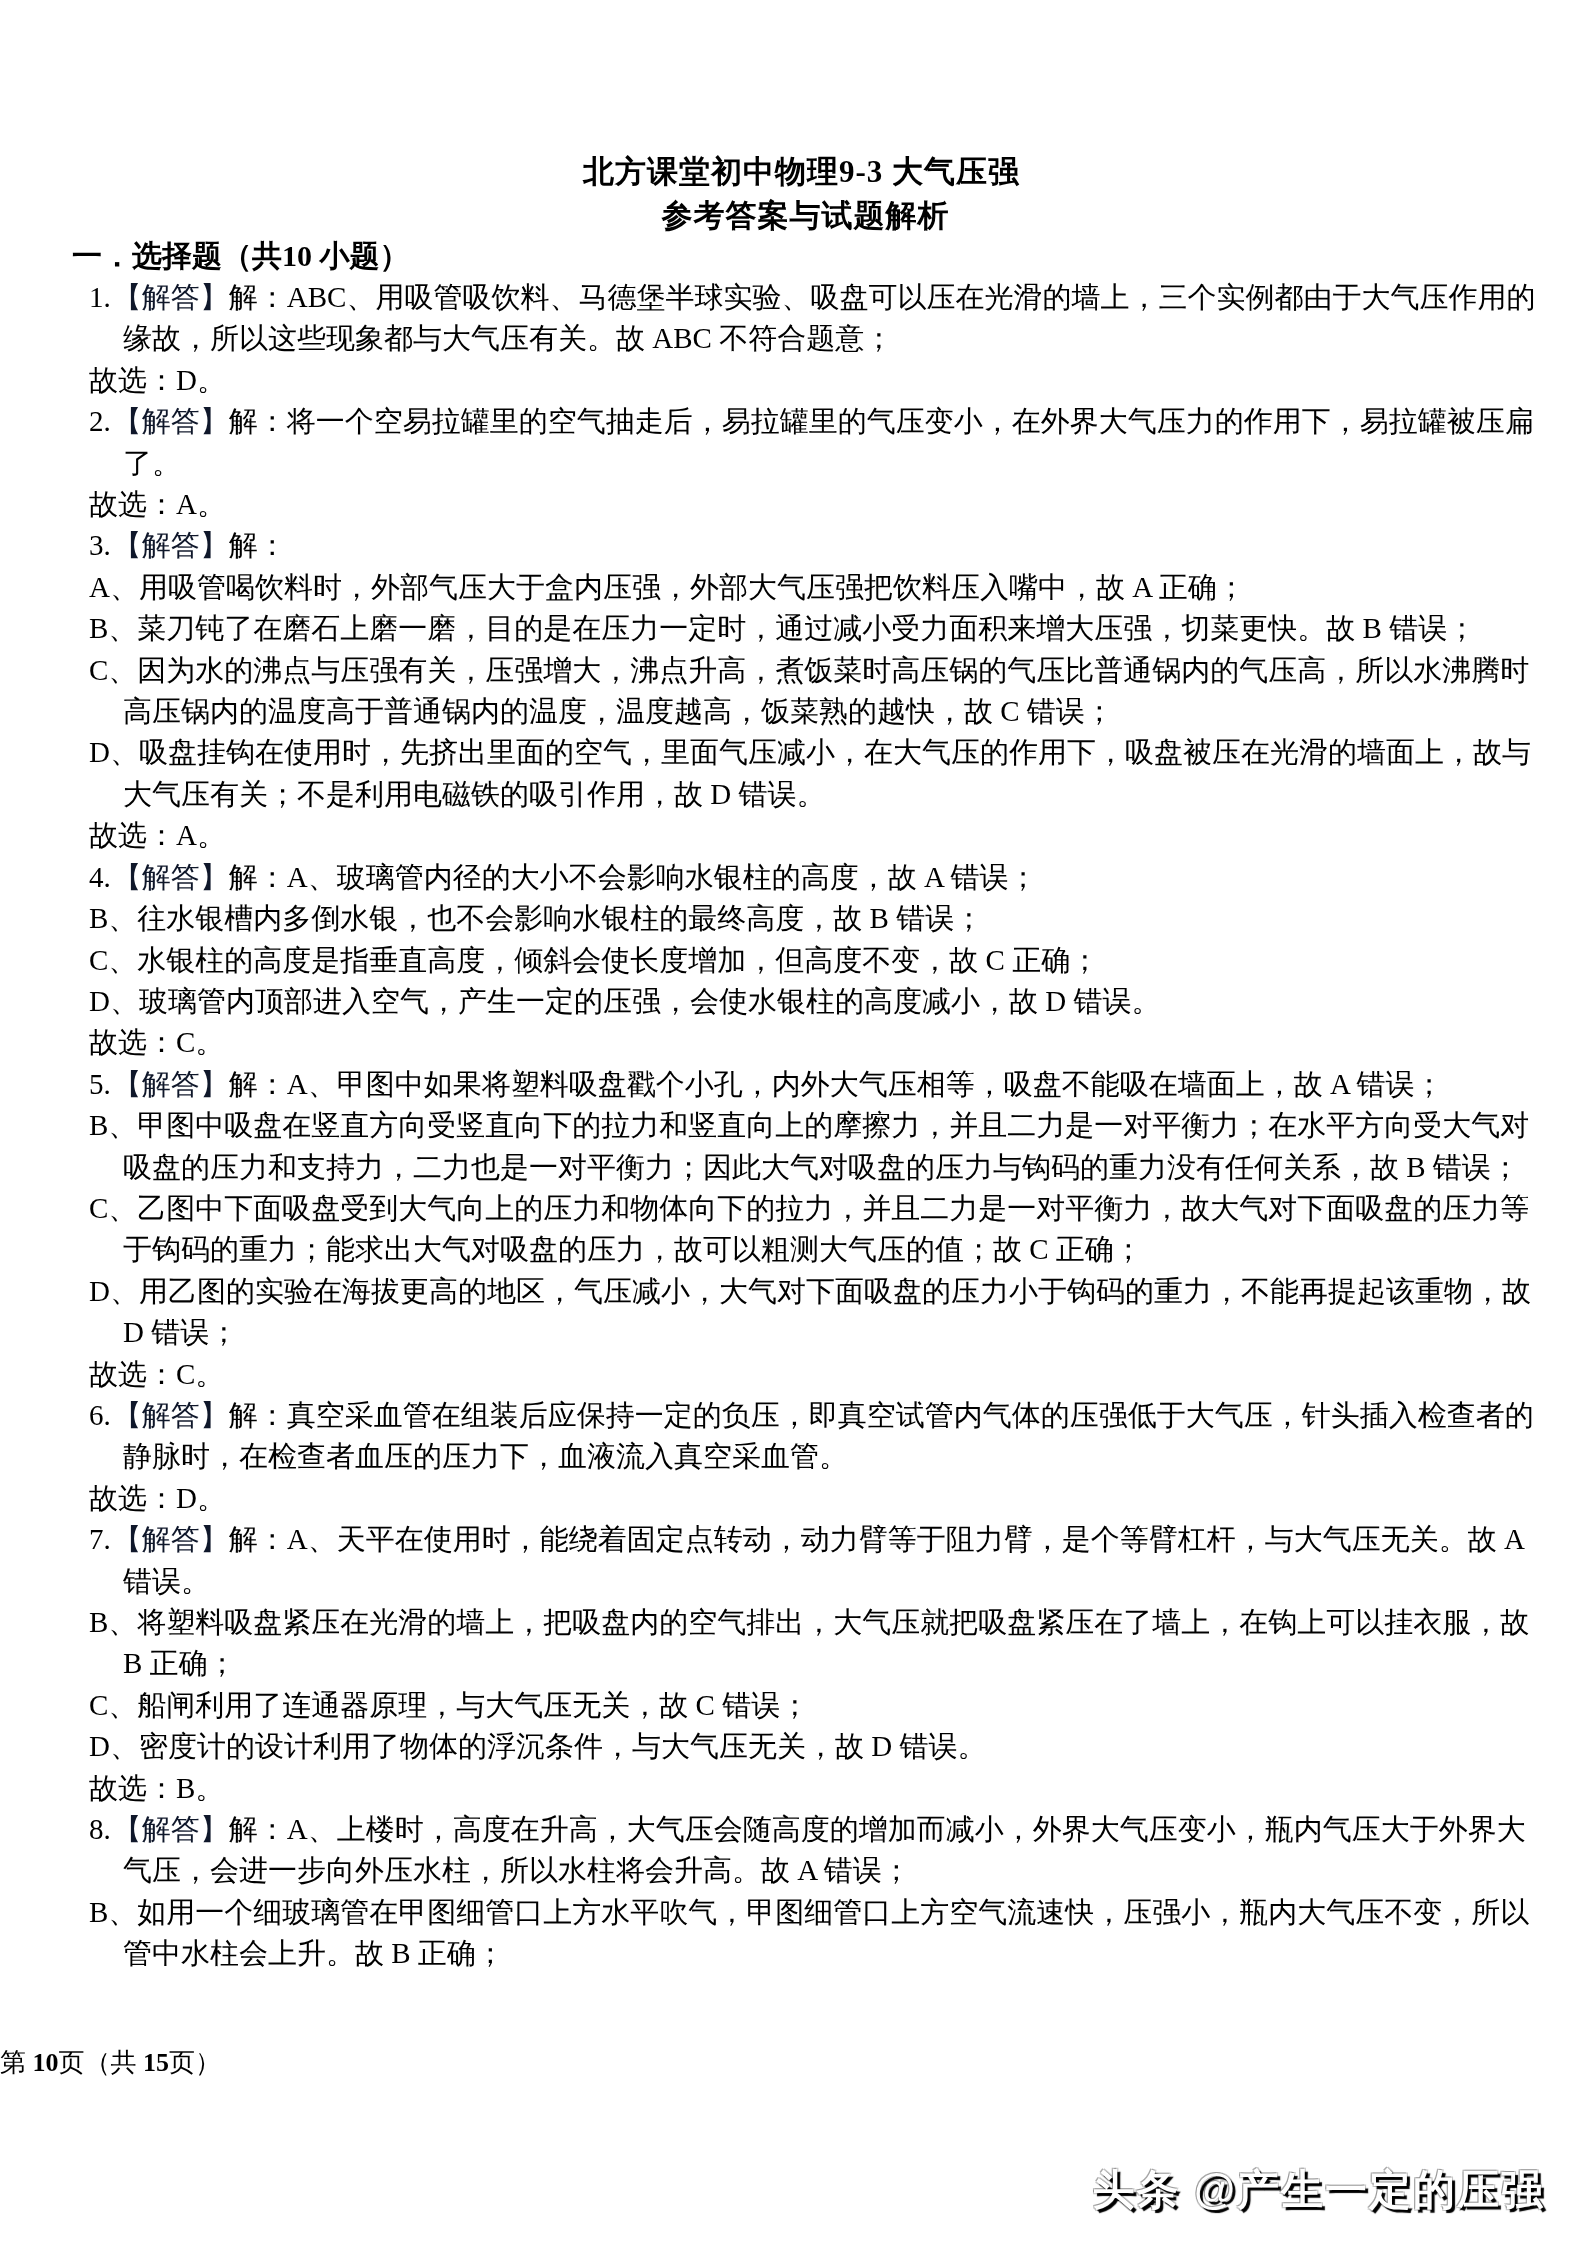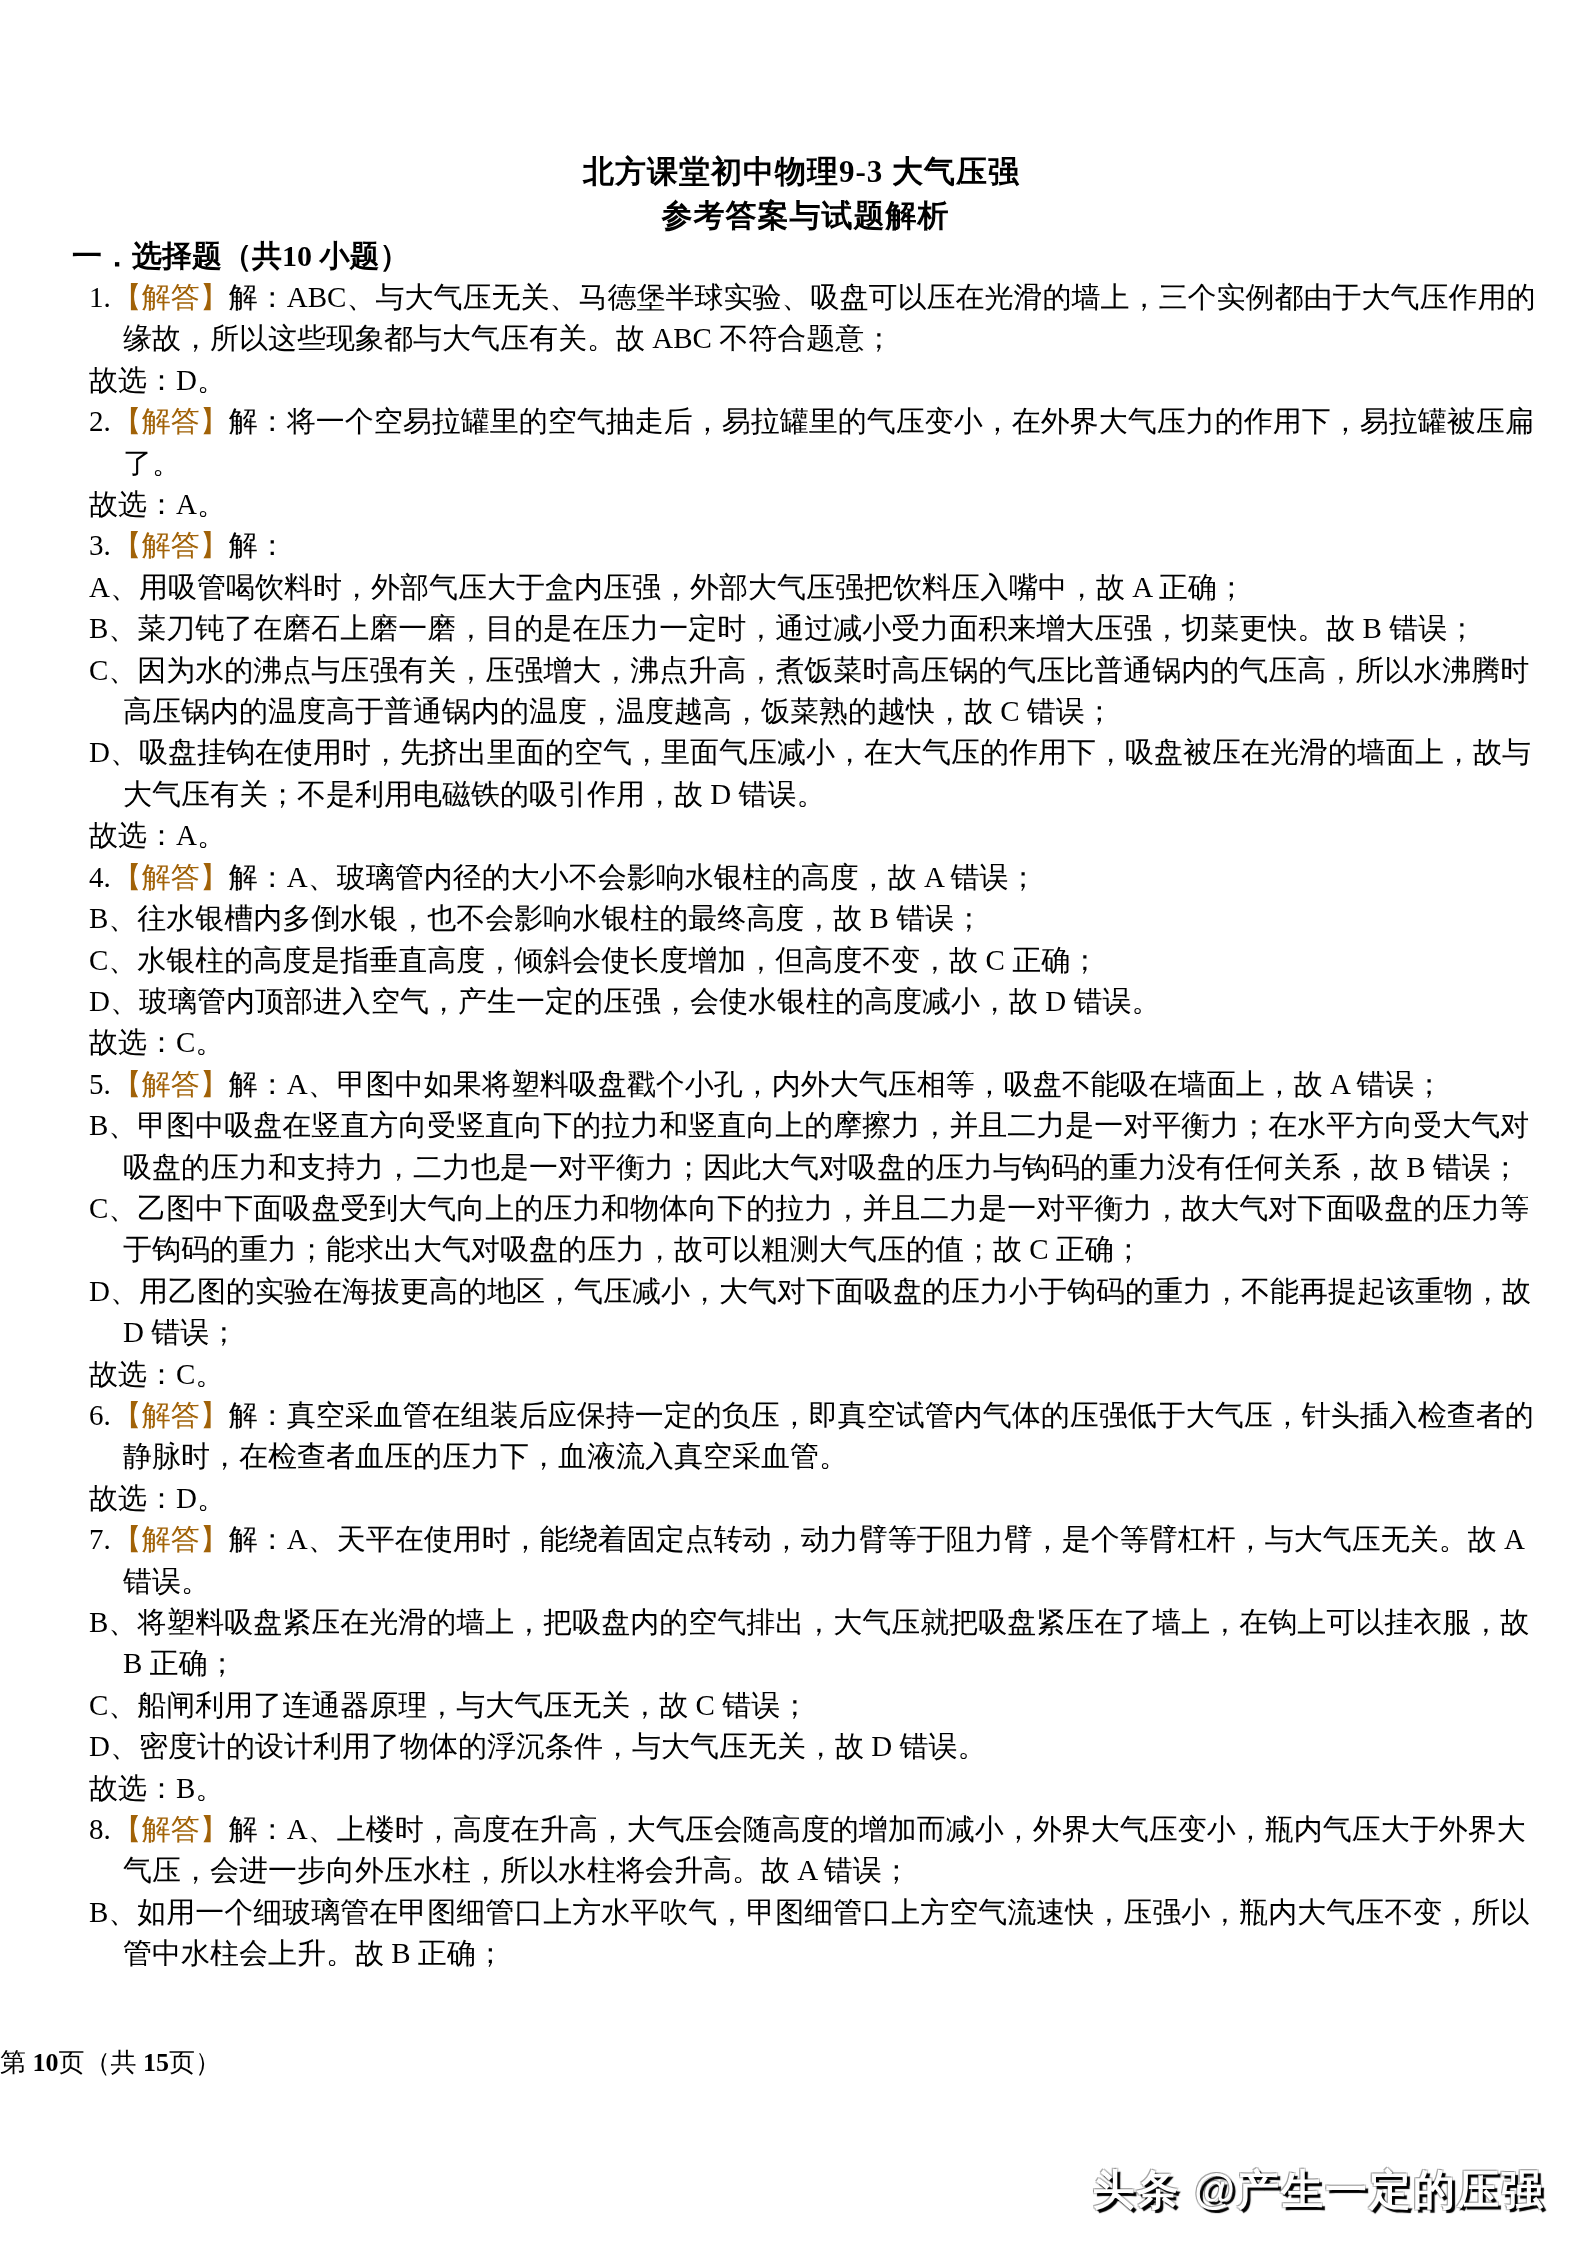--- a/index.html
+++ b/index.html
@@ -27,21 +27,21 @@
   }
   .lines {
     position:absolute; top:277px; left:89px; right:40px;
   }
   .line {
     font-size:29px; line-height:41.4px;
     white-space:nowrap;
   }
   .line.cont { padding-left:34px; }
   .line .num { margin-right:2px; }
-  .line .tag { color:#a16207;text-align:right; }
+  .line .tag { color:#0f172a;text-align:right; }
   .footer {
     position:absolute; top:2046px; left:0; width:100%;
     text-align:left; font-size:26px; line-height:34px;
   }
   .footer .fnum {
     font-weight:bold;
     font-family:"Liberation Serif","DejaVu Serif",serif;
   }
   .watermark {
     position:absolute; top:2162px; right:42px;
@@ -61,21 +61,21 @@
 <body>
 
 <div>
 
   <h1 class="title">北方课堂初中物理9-3 大气压强</h1>
   <h2 class="subtitle">参考答案与试题解析</h2>
 
   <div class="section-heading">一．选择题（共10 小题）</div>
 
   <div class="lines">
-      <div class="line"><span class="num">1.</span><span class="tag">【解答】</span><span>解：ABC、与大气压无关、马德堡半球实验、吸盘可以压在光滑的墙上，三个实例都由于大气压作用的</span></div>
+      <div class="line"><span class="num">1.</span><span class="tag">【解答】</span><span>解：ABC、用吸管吸饮料、马德堡半球实验、吸盘可以压在光滑的墙上，三个实例都由于大气压作用的</span></div>
       <div class="line cont"><span>缘故，所以这些现象都与大气压有关。故 ABC 不符合题意；</span></div>
       <div class="line"><span>故选：D。</span></div>
       <div class="line"><span class="num">2.</span><span class="tag">【解答】</span><span>解：将一个空易拉罐里的空气抽走后，易拉罐里的气压变小，在外界大气压力的作用下，易拉罐被压扁</span></div>
       <div class="line cont"><span>了。</span></div>
       <div class="line"><span>故选：A。</span></div>
       <div class="line"><span class="num">3.</span><span class="tag">【解答】</span><span>解：</span></div>
       <div class="line"><span>A、用吸管喝饮料时，外部气压大于盒内压强，外部大气压强把饮料压入嘴中，故 A 正确；</span></div>
       <div class="line"><span>B、菜刀钝了在磨石上磨一磨，目的是在压力一定时，通过减小受力面积来增大压强，切菜更快。故 B 错误；</span></div>
       <div class="line"><span>C、因为水的沸点与压强有关，压强增大，沸点升高，煮饭菜时高压锅的气压比普通锅内的气压高，所以水沸腾时</span></div>
       <div class="line cont"><span>高压锅内的温度高于普通锅内的温度，温度越高，饭菜熟的越快，故 C 错误；</span></div>

